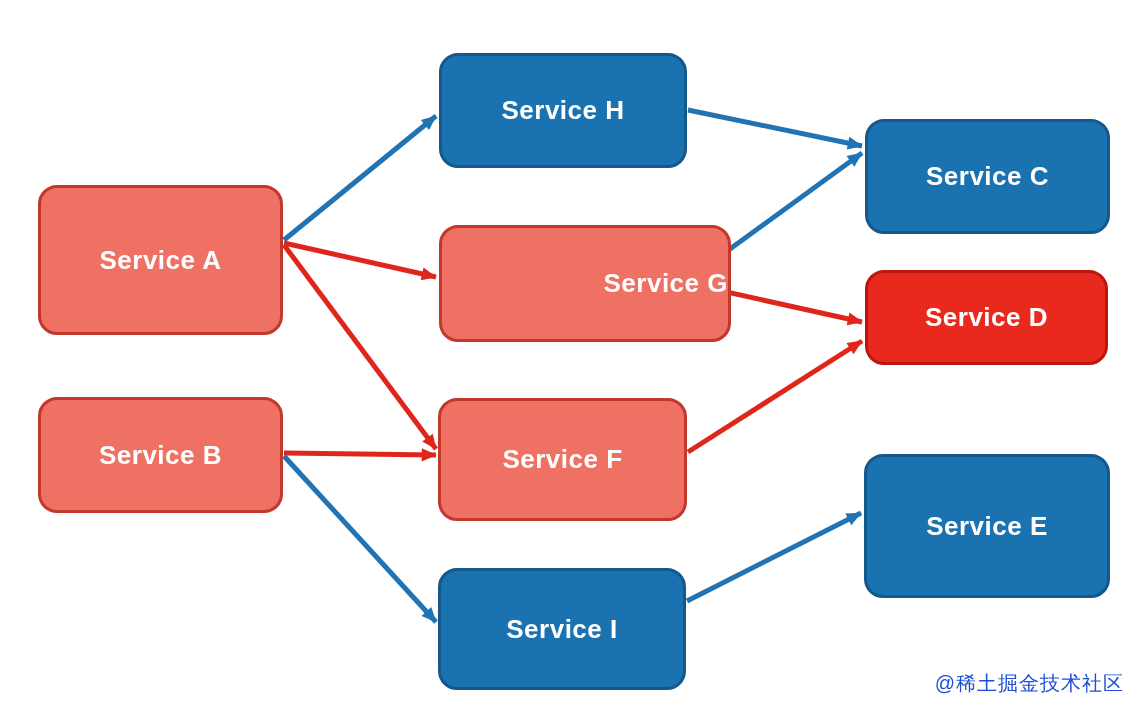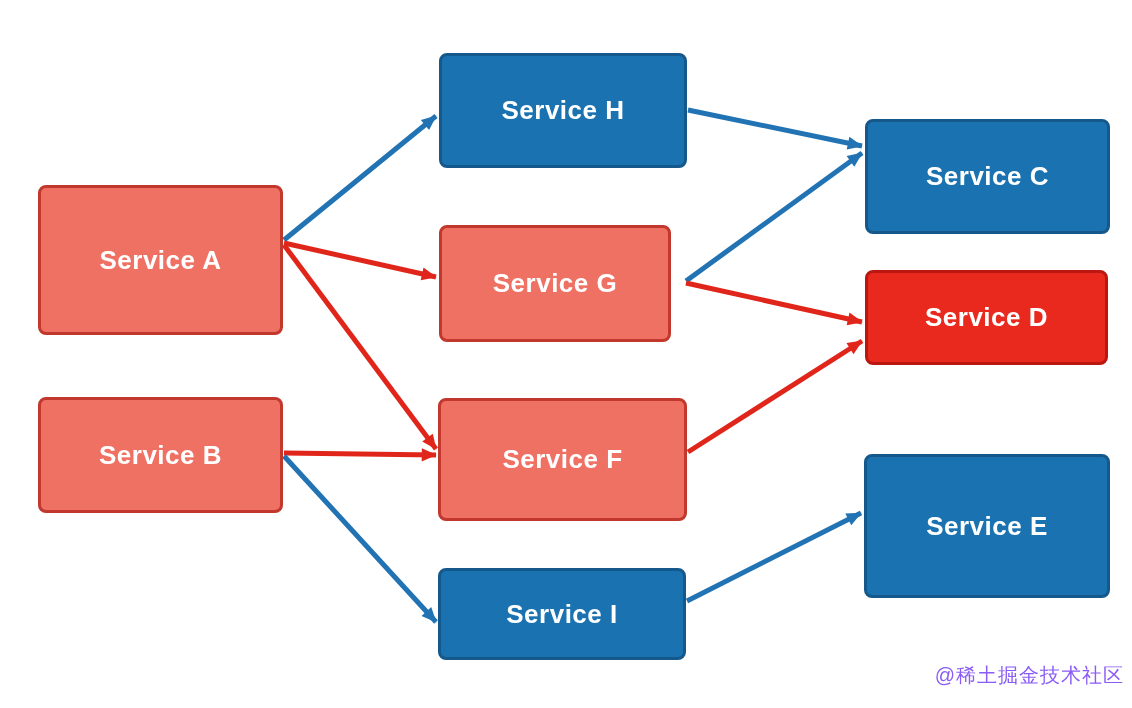--- a/index.html
+++ b/index.html
@@ -28,37 +28,37 @@
     left: 0;
     top: 0;
     width: 1132px;
     height: 708px;
   }
   .node {
     position: absolute;
     display: flex;
     align-items: center;
     justify-content: center;
-    border-radius: 8px;
+    border-radius: 19px;
     box-sizing: border-box;
     border: 3px solid transparent;
     color: #ffffff;
     font-size: 26px;
     font-weight: 600;
     letter-spacing: 0.5px;
     text-align: center;
   }
   .node.salmon { background: #EF7164; border-color: #C2382C; }
   .node.blue   { background: #1B72B0; border-color: #15588C; }
   .node.red    { background: #E9281E; border-color: #BA1710; }
   .watermark {
     position: absolute;
     right: 8px;
-    bottom: 19px;
-    color: #8b5cf6;
+    bottom: 11px;
+    color: #1d4ed8;
     font-size: 20px;
     letter-spacing: 1px;
     user-select: none;
   }
 </style>
 </head>
 <body>
 
 <div class="canvas">
 
@@ -88,27 +88,27 @@
   <div class="node-layer">
       <div class="node salmon" style="left: 38px; top: 185px; width: 245px; height: 150px;">
         <span>Service A</span>
       </div>
       <div class="node salmon" style="left: 38px; top: 397px; width: 245px; height: 116px;">
         <span>Service B</span>
       </div>
       <div class="node blue" style="left: 439px; top: 53px; width: 248px; height: 115px;">
         <span>Service H</span>
       </div>
-      <div class="node salmon" style="left: 439px; top: 225px; width: 232px; height: 117px;">
+      <div class="node salmon" style="left: 439px; top: 225px; width: 292px; height: 117px; justify-content: flex-end;">
         <span>Service G</span>
       </div>
       <div class="node salmon" style="left: 438px; top: 398px; width: 249px; height: 123px;">
         <span>Service F</span>
       </div>
-      <div class="node blue" style="left: 438px; top: 568px; width: 248px; height: 92px;">
+      <div class="node blue" style="left: 438px; top: 568px; width: 248px; height: 122px;">
         <span>Service I</span>
       </div>
       <div class="node blue" style="left: 865px; top: 93px; width: 245px; height: 115px; margin-top: 26px;">
         <span>Service C</span>
       </div>
       <div class="node red" style="left: 865px; top: 270px; width: 243px; height: 95px;">
         <span>Service D</span>
       </div>
       <div class="node blue" style="left: 864px; top: 454px; width: 246px; height: 144px;">
         <span>Service E</span>

